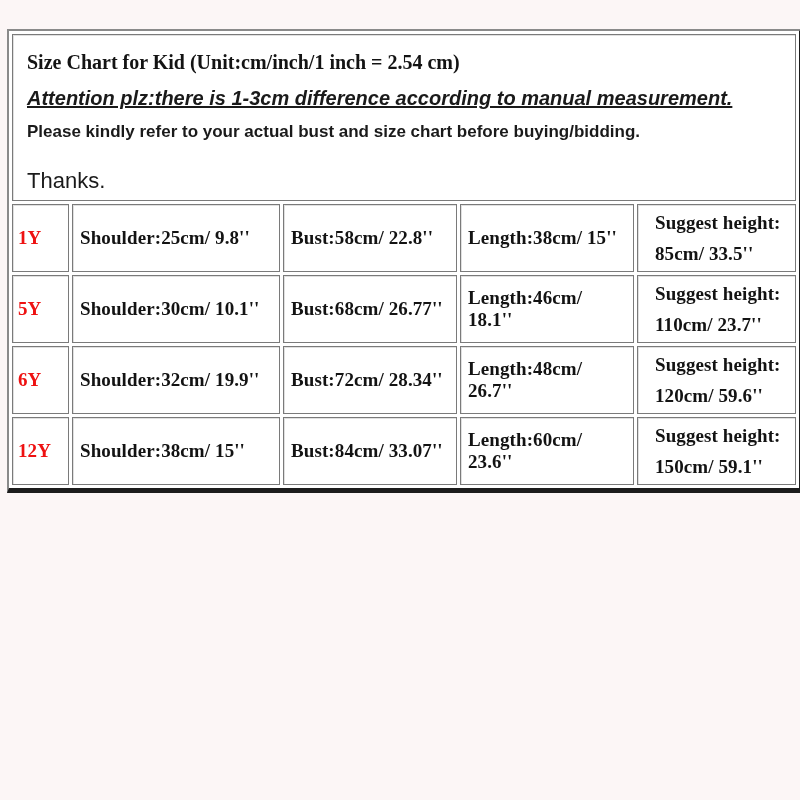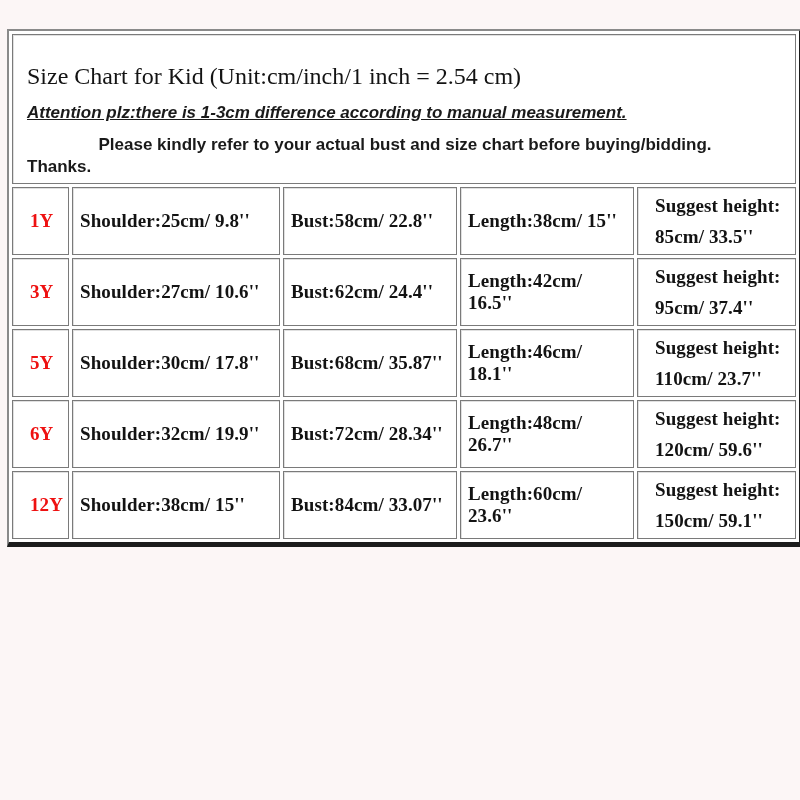--- a/index.html
+++ b/index.html
@@ -35,61 +35,60 @@
     vertical-align: middle;
   }
   
   td.header-cell {
     height: 112px;
     padding: 8px 12px 6px 14px;
     vertical-align: top;
   }
   .hdr-title {
     font-family: "Liberation Serif", serif;
-    font-weight: normal;
-    font-size: 24px;
+    font-weight: bold;
+    font-size: 20px;
     color: var(--ink);
-    margin-top: 20px;
+    margin-top: 8px;
   }
   .hdr-attention {
     font-family: "Liberation Sans", sans-serif;
     font-weight: bold;
     font-style: italic;
     text-decoration: underline;
-    font-size: 17px;
+    font-size: 20px;
     color: #1a1a1a;
     margin-top: 13px;
   }
   .hdr-note {
     font-family: "Liberation Sans", sans-serif;
     font-weight: bold;
     font-size: 17px;
     color: #1a1a1a;
     margin-top: 12px;
-    text-align: center;
   }
   .hdr-thanks {
     font-family: "Liberation Sans", sans-serif;
-    font-weight: bold;
-    font-size: 17px;
+    font-weight: normal;
+    font-size: 22px;
     color: #1a1a1a;
-    margin-top: 2px;
+    margin-top: 26px;
   }
   
   .size-chart td.data {
     height: 62px;
     font-family: "Liberation Serif", serif;
     font-weight: bold;
     font-size: 19px;
     padding: 2px 2px 2px 7px;
     letter-spacing: 0.1px;
   }
   .size-chart td.size-cell {
     color: var(--red);
-    padding-left: 17px;
+    padding-left: 5px;
   }
   .size-chart td.height-cell {
     padding-left: 17px;
     padding-right: 2px;
     line-height: 31px;
   }
   .size-chart td.height-cell span { display: block; }
   col.c-size   { width: 57px;  }
   col.c-shldr  { width: 208px; }
   col.c-bust   { width: 174px; }
@@ -122,36 +121,26 @@
       <td class="data">Shoulder:25cm/ 9.8''</td>
       <td class="data">Bust:58cm/ 22.8''</td>
       <td class="data">Length:38cm/ 15''</td>
       <td class="data height-cell">
         <span>Suggest height:</span>
         <span>85cm/ 33.5''</span>
       </td>
     </tr>
 
 
-    <tr>
-      <td class="data size-cell">3Y</td>
-      <td class="data">Shoulder:27cm/ 10.6''</td>
-      <td class="data">Bust:62cm/ 24.4''</td>
-      <td class="data">Length:42cm/ 16.5''</td>
-      <td class="data height-cell">
-        <span>Suggest height:</span>
-        <span>95cm/ 37.4''</span>
-      </td>
-    </tr>
 
 
     <tr>
       <td class="data size-cell">5Y</td>
-      <td class="data">Shoulder:30cm/ 17.8''</td>
-      <td class="data">Bust:68cm/ 35.87''</td>
+      <td class="data">Shoulder:30cm/ 10.1''</td>
+      <td class="data">Bust:68cm/ 26.77''</td>
       <td class="data">Length:46cm/ 18.1''</td>
       <td class="data height-cell">
         <span>Suggest height:</span>
         <span>110cm/ 23.7''</span>
       </td>
     </tr>
 
     <tr>
       <td class="data size-cell">6Y</td>
       <td class="data">Shoulder:32cm/ 19.9''</td>

